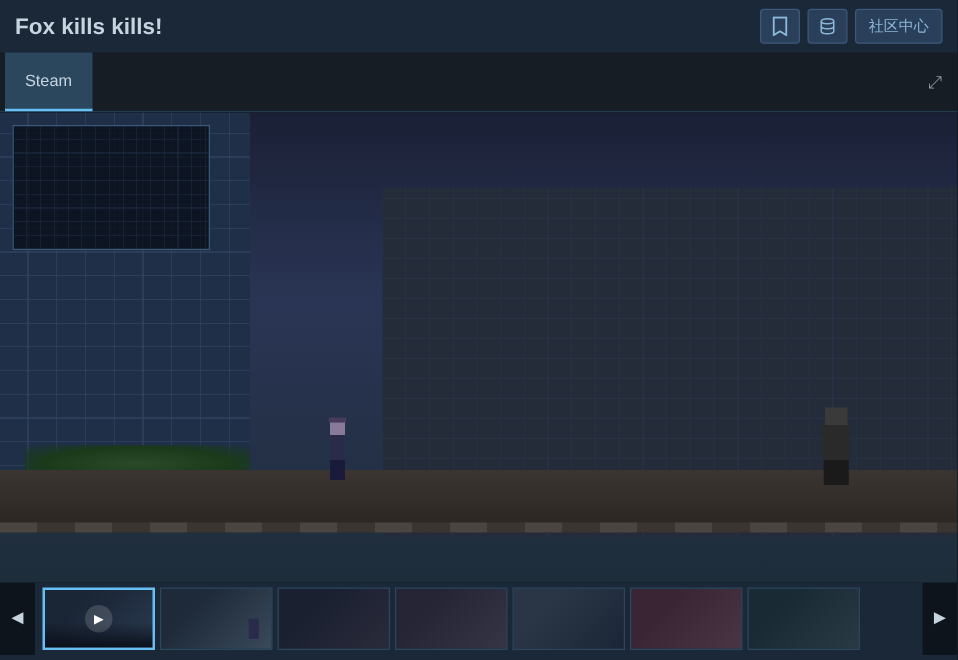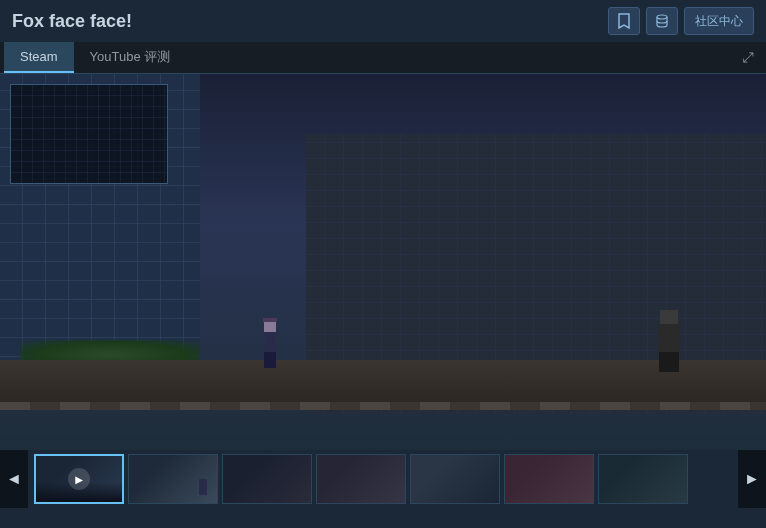--- a/index.html
+++ b/index.html
@@ -56,21 +56,21 @@
       font-size: 12px;
       color: #8bb7d9;
     }
 
     
     .tabs-bar {
       display: flex;
       align-items: center;
       background: #171d25;
       border-bottom: 1px solid #2a475e;
-      height: 32px;
+      height: 48px;
       padding: 0 4px;
     }
     .tab {
       padding: 6px 16px;
       font-size: 13px;
       cursor: pointer;
       color: #8f98a0;
       border-bottom: 2px solid transparent;
       height: 100%;
       display: flex;
@@ -341,21 +341,21 @@
       right: 10px;
       width: 8px;
       height: 16px;
       background: #2a2a4a;
     }
   </style>
 </head>
 <body>
 
 <div class="header">
-  <span class="header-title">Fox face face!</span>
+  <span class="header-title">Fox kills kills!</span>
   <div class="header-icons">
     <div class="header-icon-btn" title="bookmark">
 
       <svg width="14" height="16" viewBox="0 0 14 16" fill="none">
         <path d="M2 1h10v14l-5-3-5 3V1z" stroke="#8bb7d9" stroke-width="1.5" fill="none"></path>
       </svg>
     </div>
     <div class="header-icon-btn" title="database">
 
       <svg width="14" height="16" viewBox="0 0 14 16" fill="none">
@@ -367,23 +367,20 @@
     <div class="community-btn">
       <span>社区中心</span>
     </div>
   </div>
 </div>
 
 <div class="tabs-bar">
   <div class="tab active">
     <span>Steam</span>
   </div>
-  <div class="tab">
-    <span>YouTube 评测</span>
-  </div>
   <button class="tab-expand-btn">⤢</button>
 </div>
 
 <div class="video-area">
   <div class="game-screen">
 
     <div class="left-building"></div>
 
     <div class="stone-wall"></div>
 

